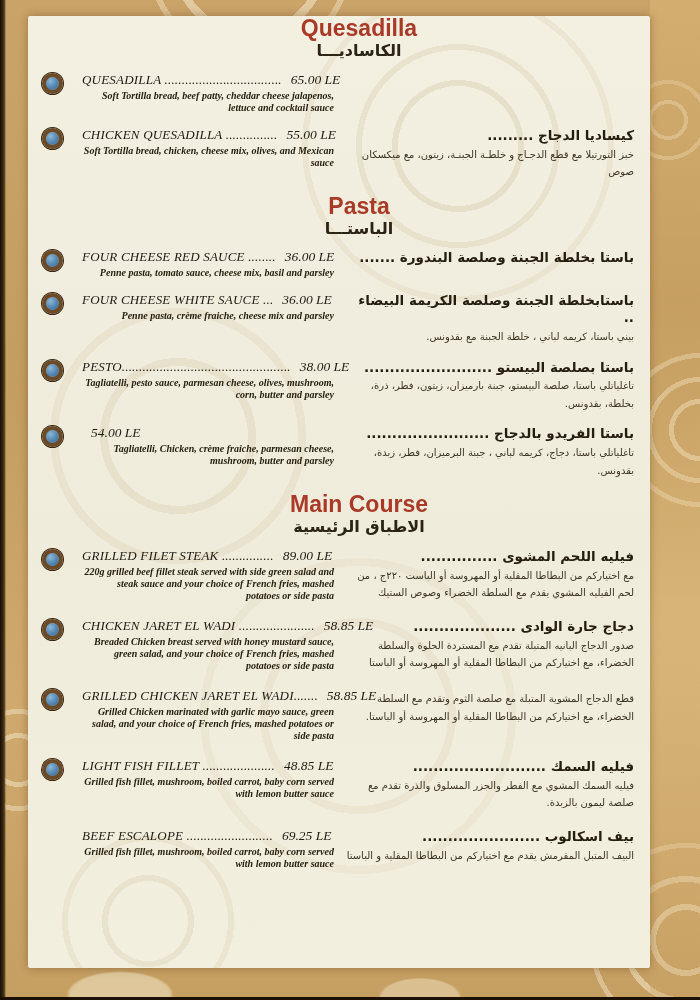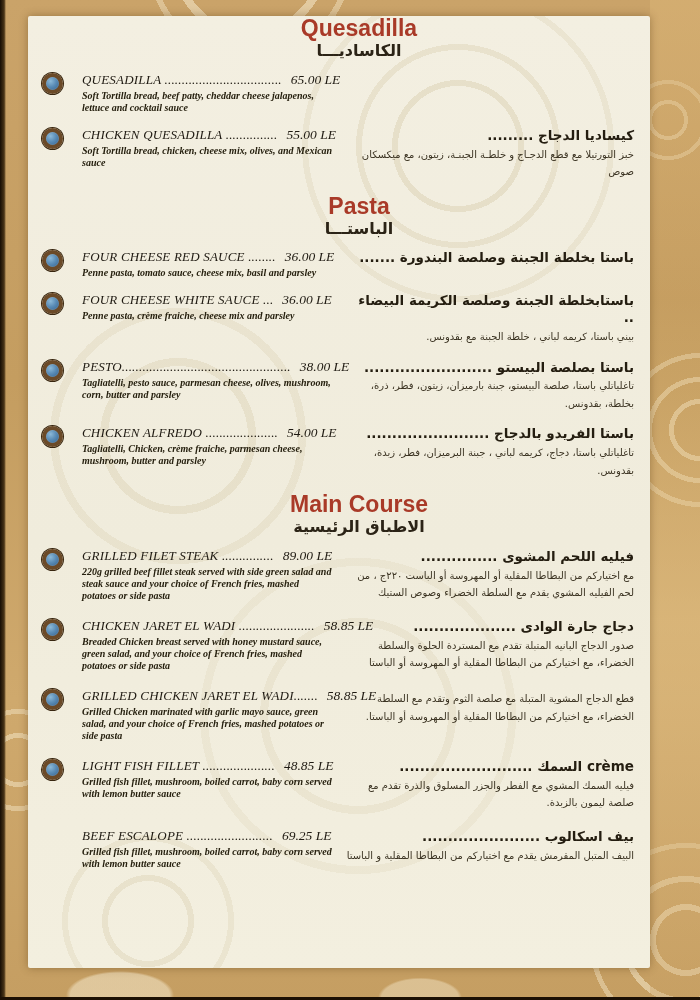--- a/index.html
+++ b/index.html
@@ -44,21 +44,21 @@
   .sec-title-en{font-family:"Liberation Sans",sans-serif;font-weight:700;font-size:23px;line-height:1.05;color:#a93a28;}
   .sec-title-ar{font-family:"DejaVu Sans",sans-serif;font-weight:700;font-size:16px;line-height:1.35;color:#2b2316;direction:rtl;}
 
   .sec-items{margin-bottom:6px;}
   .row{display:flex;align-items:flex-start;padding:0 16px 0 14px;margin-bottom:13px;}
   .sec-main .row{margin-bottom:16px;}
   .badge-col{width:40px;flex:0 0 40px;padding-top:1px;}
   .badge{width:21px;height:21px;border-radius:50%;box-sizing:border-box;
     background:radial-gradient(circle at 35% 32%, #8cb9d8 0%, #5a8cb6 45%, #31618e 100%);
     border:4px solid #6b4a28;box-shadow:0 0 0 1px #38260f, inset 0 0 1px rgba(255,255,255,.6);}
-  .en-col{width:258px;flex:0 0 258px;}
+  .en-col{width:258px;flex:0 0 258px;text-align:right;}
   .name-line{display:flex;align-items:baseline;white-space:nowrap;}
   .name-en{font-style:italic;font-size:13px;letter-spacing:.2px;color:#1f1a12;}
   .price{font-style:italic;font-size:13.5px;color:#1f1a12;margin-left:9px;}
   .desc-en{font-style:italic;font-size:10px;line-height:1.2;color:#26200f;margin-top:2px;max-width:252px;font-weight:bold;}
   .ar-col{flex:1 1 auto;direction:rtl;text-align:right;padding-left:4px;}
   .name-ar{font-family:"DejaVu Sans",sans-serif;font-weight:700;font-size:13.5px;color:#241d10;line-height:1.25;}
   .desc-ar{font-family:"DejaVu Sans",sans-serif;font-size:10px;color:#3b3322;line-height:1.75;margin-top:2px;}
 </style>
 </head>
 <body>
@@ -157,21 +157,20 @@
               <div class="name-ar">باستا بصلصة البيستو .........................</div>
               <div class="desc-ar">تاغلياتلي باستا، صلصة البيستو، جبنة بارميزان، زيتون، فطر، ذرة، بخلطة، بقدونس.</div>
             </div>
           </div>
           <div class="row">
             <div class="badge-col">
               <div class="badge"></div>
             </div>
             <div class="en-col">
               <div class="name-line">
-                <span class="name-en">CHICKEN ALFREDO .....................</span>
                 <span class="price">54.00  LE</span>
               </div>
               <div class="desc-en">Tagliatelli, Chicken, crème fraiche, parmesan cheese, mushroom, butter and parsley</div>
             </div>
             <div class="ar-col">
               <div class="name-ar">باستا الفريدو بالدجاج ........................</div>
               <div class="desc-ar">تاغلياتلي باستا، دجاج، كريمه لباني ، جبنة البرميزان، فطر، زبدة، بقدونس.</div>
             </div>
           </div>
         </div>
@@ -234,21 +233,21 @@
               <div class="badge"></div>
             </div>
             <div class="en-col">
               <div class="name-line">
                 <span class="name-en">LIGHT FISH FILLET .....................</span>
                 <span class="price">48.85  LE</span>
               </div>
               <div class="desc-en">Grilled fish fillet, mushroom, boiled carrot, baby corn served with lemon butter  sauce</div>
             </div>
             <div class="ar-col">
-              <div class="name-ar">crème السمك ..........................</div>
+              <div class="name-ar">فيليه السمك ..........................</div>
               <div class="desc-ar">فيليه السمك المشوي مع الفطر والجزر المسلوق والذرة تقدم مع صلصة ليمون بالزبدة.</div>
             </div>
           </div>
           <div class="row">
             <div class="badge-col"></div>
             <div class="en-col">
               <div class="name-line">
                 <span class="name-en">BEEF ESCALOPE  .........................</span>
                 <span class="price">69.25  LE</span>
               </div>

